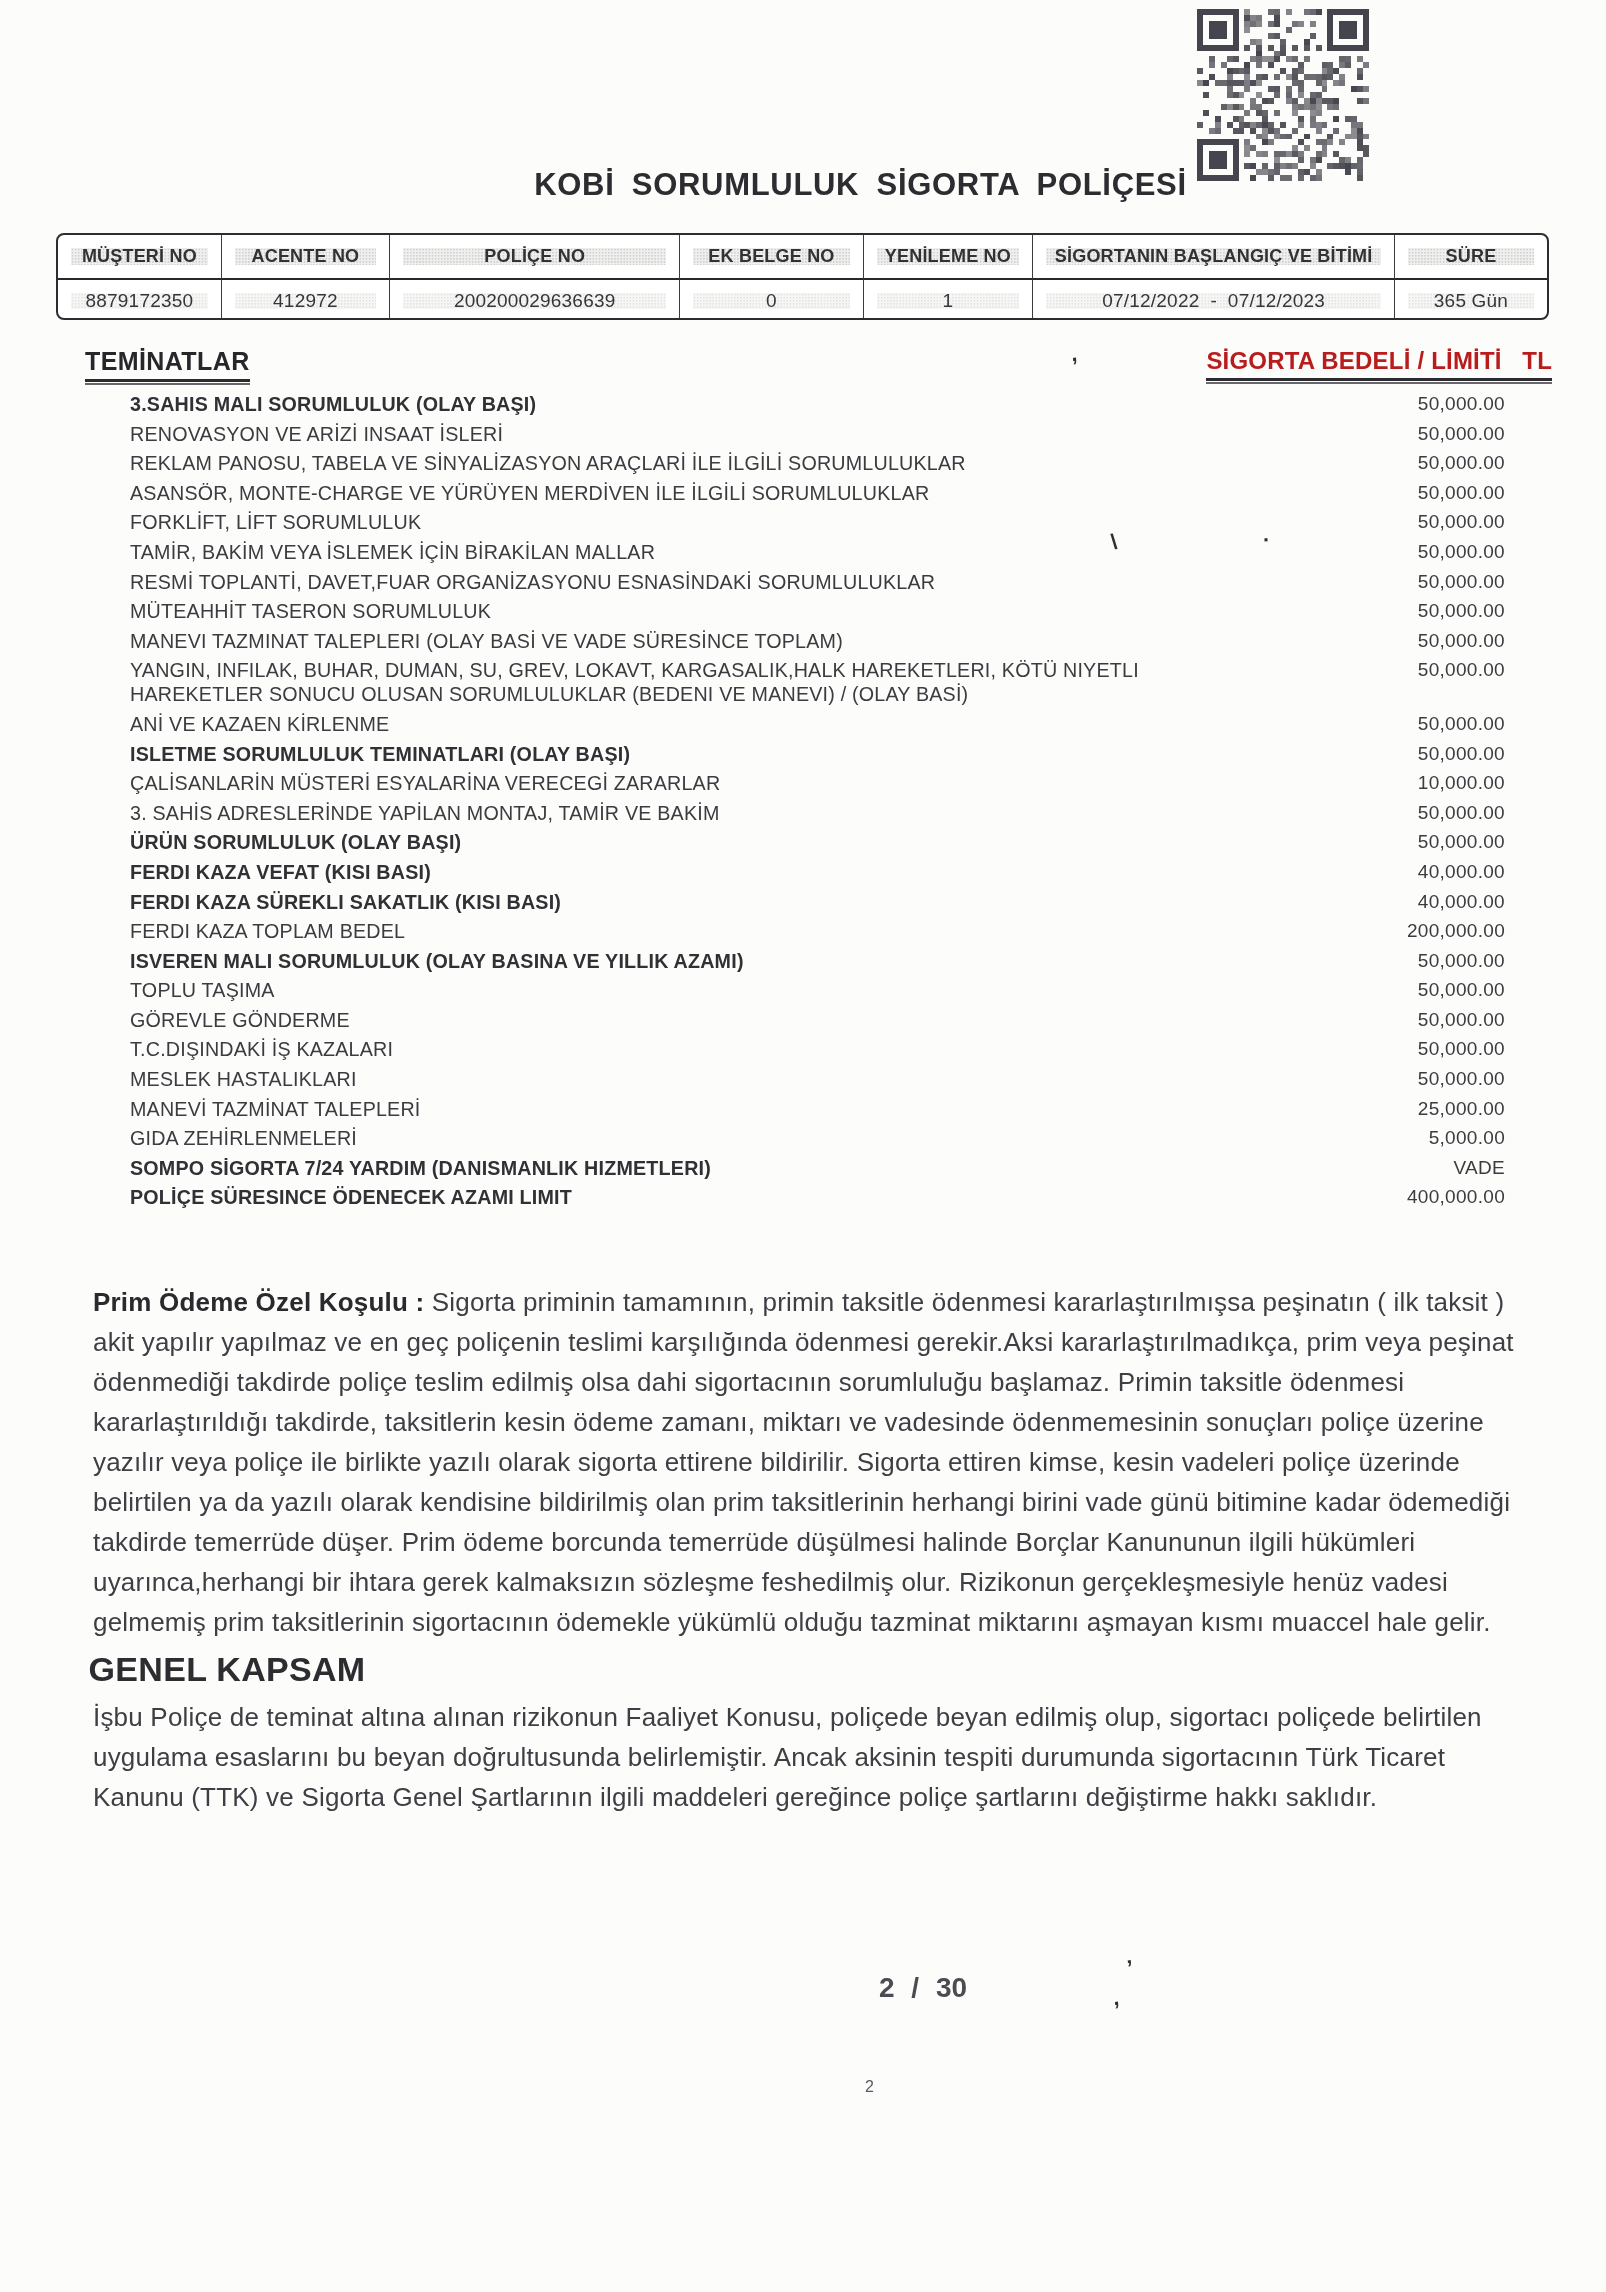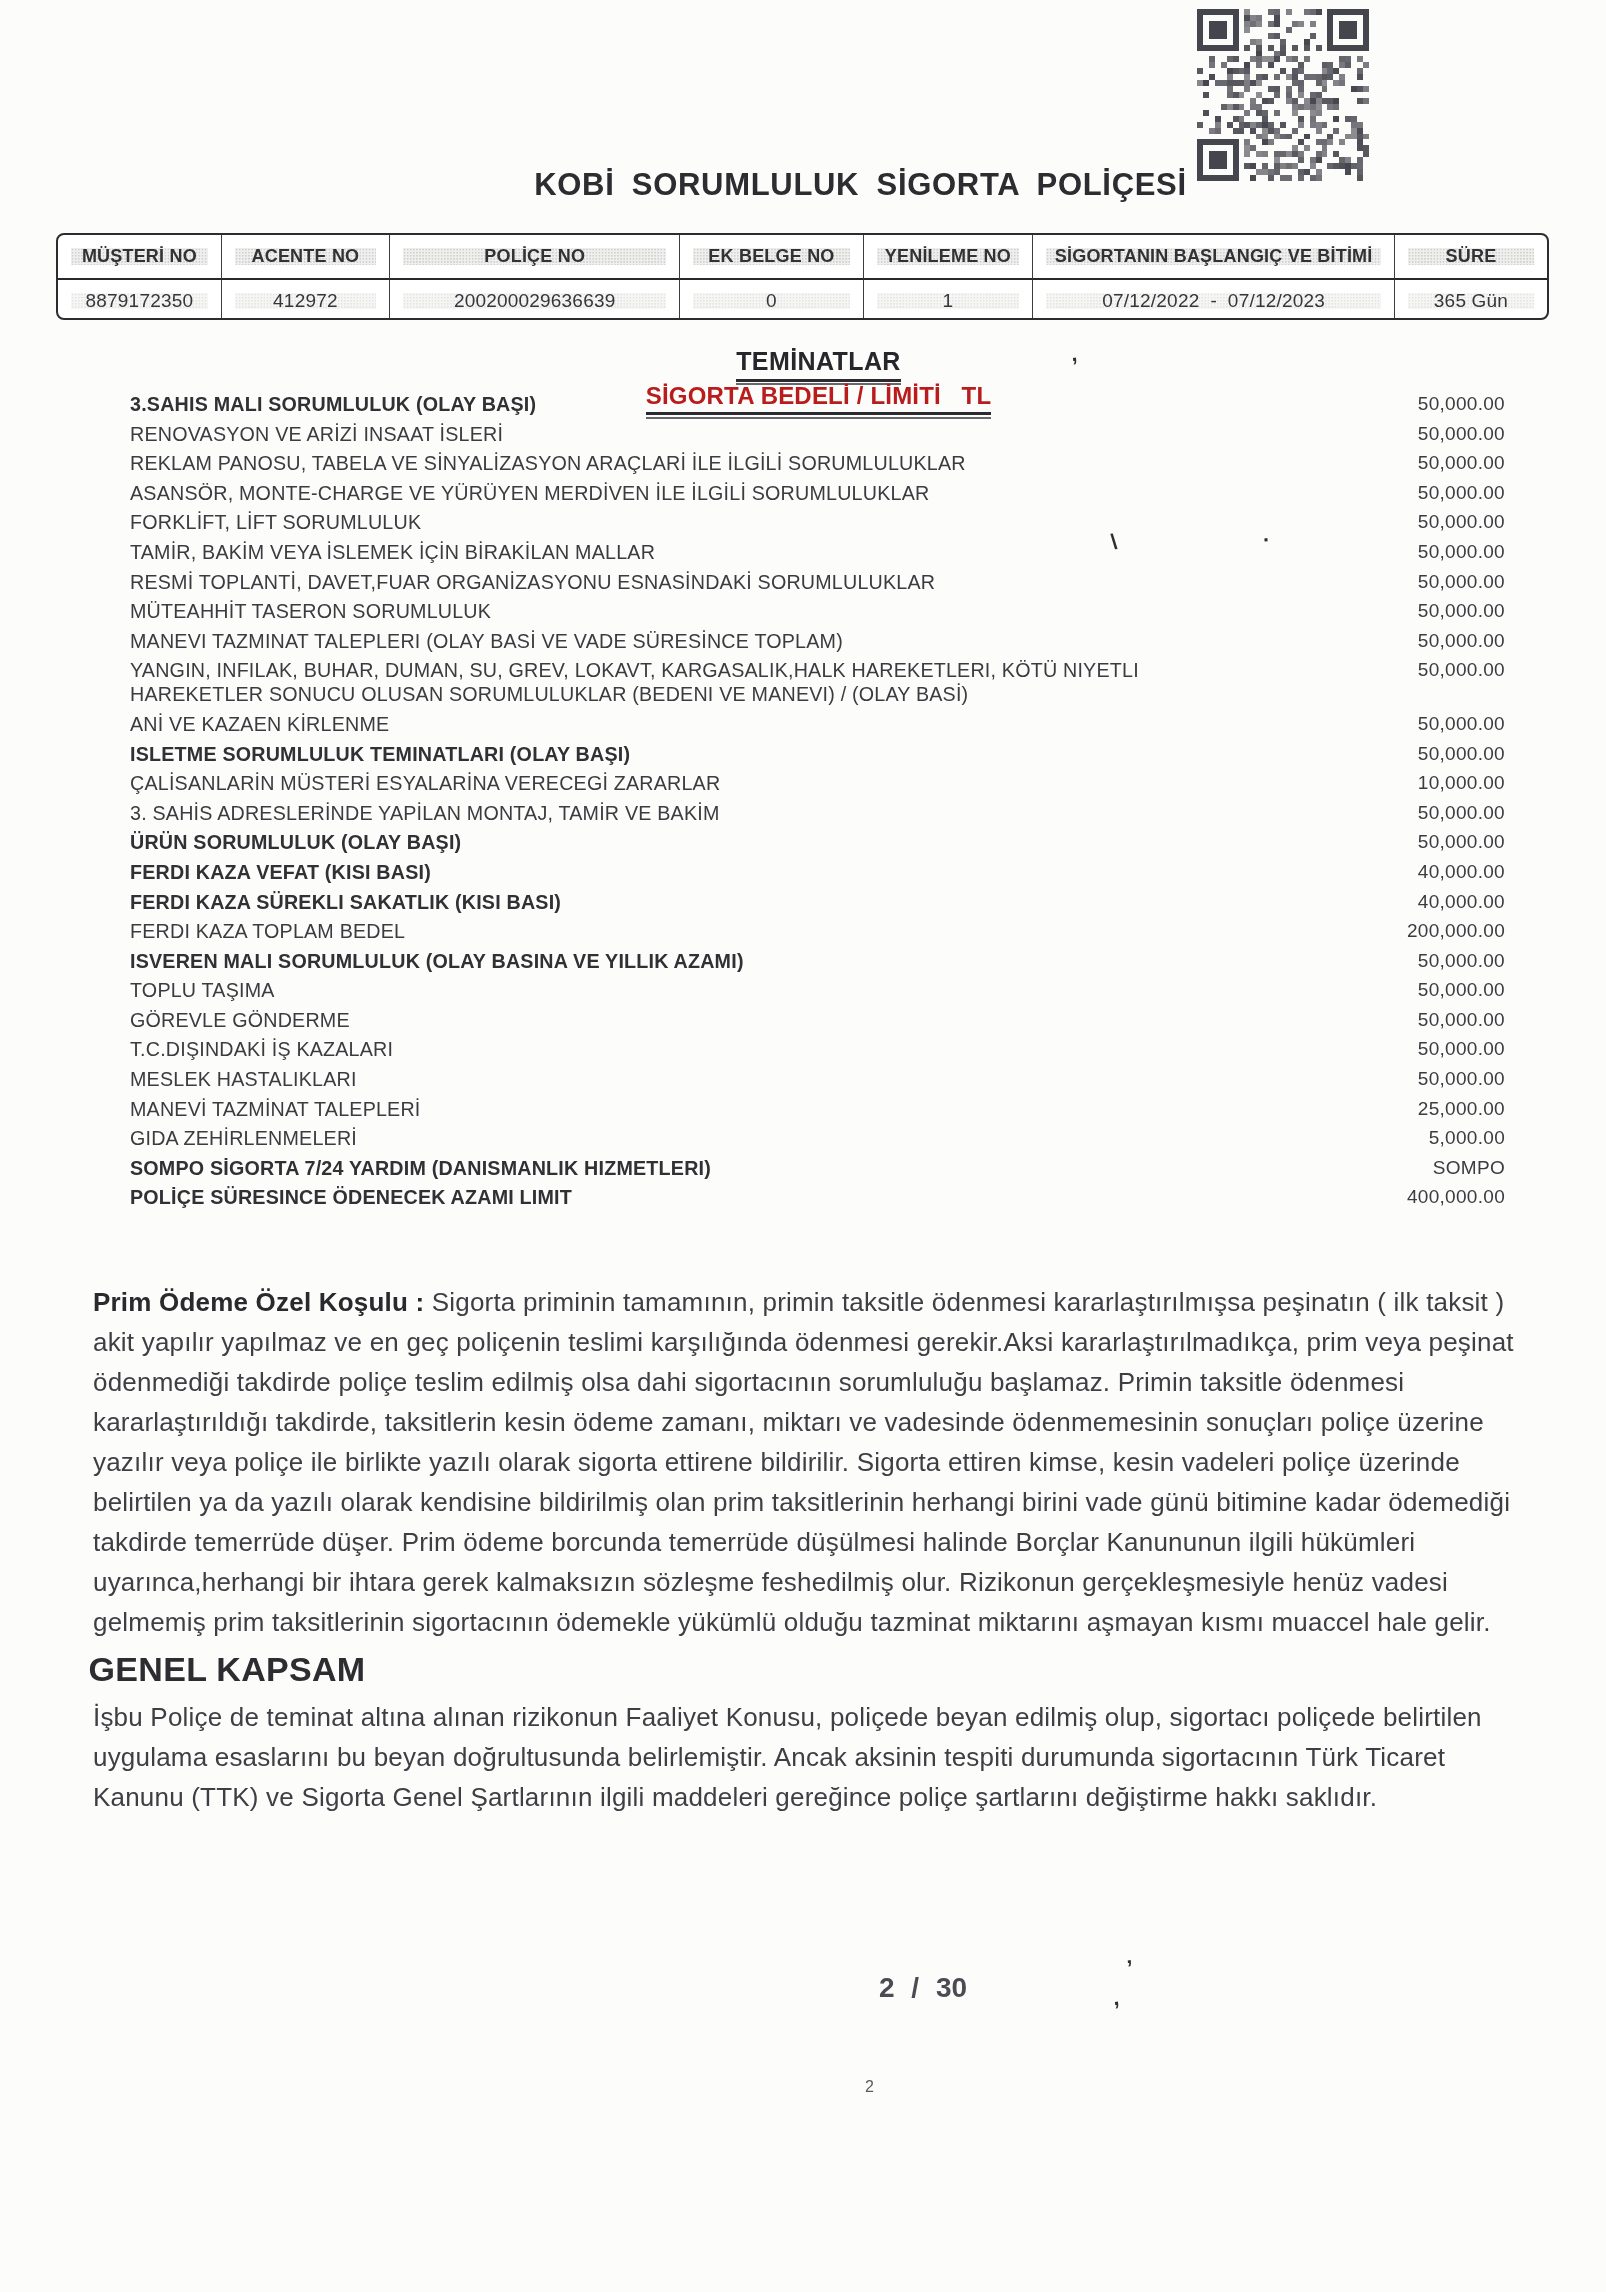--- a/index.html
+++ b/index.html
@@ -23,21 +23,21 @@
   .pt-cell{border-right:1.8px solid #3b3b40;padding:13px;display:flex;box-sizing:border-box;text-align:center;}
   .pt-cell:nth-child(7n){border-right:none;}
   .pt-head{border-bottom:2.7px solid #28282c;}
   .pt-inner{flex:1;display:flex;align-items:center;justify-content:center;white-space:pre;
     background-color:#efefee;background-image:radial-gradient(rgba(60,60,60,.18) 0.7px, transparent 0.8px);background-size:3.1px 3.1px;
     font-size:18px;font-weight:bold;color:#313136;letter-spacing:0.2px;}
   .pt-val .pt-inner{background-color:#f6f6f5;background-image:radial-gradient(rgba(60,60,60,.10) 0.7px, transparent 0.8px);
     font-weight:normal;font-size:19px;color:#35353b;}
 
   
-  .sec-heads{position:absolute;left:85px;top:347px;width:1467px;display:flex;justify-content:space-between;align-items:center;flex-direction:column;}
+  .sec-heads{position:absolute;left:85px;top:347px;width:1467px;display:flex;justify-content:space-between;align-items:flex-start;}
   .dbl-underline{position:relative;border-bottom:3.1px solid #2a2a2f;padding-bottom:2.7px;font-weight:bold;}
   .dbl-underline::after{content:"";position:absolute;left:0;right:0;bottom:-6.3px;height:1.8px;background:rgba(40,40,45,.7);}
   .h-teminatlar{font-size:25px;color:#26262b;letter-spacing:0.4px;}
   .h-bedel{font-size:24px;color:#b91c1c;letter-spacing:0.2px;white-space:pre;}
 
   
   .cov-list{position:absolute;left:85px;top:392px;width:1420px;}
   .cov-row{display:flex;justify-content:space-between;align-items:flex-start;margin-bottom:5.6px;margin-left:45px;}
   .cov-label{font-size:19.7px;line-height:24px;color:#3b3b40;letter-spacing:0.2px;max-width:1057px;}
   .cov-label.b{font-weight:bold;color:#303035;}
@@ -502,21 +502,21 @@
       <div class="cov-row">
         <div class="cov-label">MANEVİ TAZMİNAT TALEPLERİ</div>
         <div class="cov-amount">25,000.00</div>
       </div>
       <div class="cov-row">
         <div class="cov-label">GIDA ZEHİRLENMELERİ</div>
         <div class="cov-amount">5,000.00</div>
       </div>
       <div class="cov-row">
         <div class="cov-label b">SOMPO SİGORTA 7/24 YARDIM (DANISMANLIK HIZMETLERI)</div>
-        <div class="cov-amount">SOMPO</div>
+        <div class="cov-amount">VADE</div>
       </div>
       <div class="cov-row">
         <div class="cov-label b">POLİÇE SÜRESINCE ÖDENECEK AZAMI LIMIT</div>
         <div class="cov-amount">400,000.00</div>
       </div>
     </div>
 
   <div class="text-block">
     <p class="para"><span class="lead">Prim Ödeme Özel Koşulu :</span> <span>Sigorta priminin tamamının, primin taksitle ödenmesi kararlaştırılmışsa peşinatın ( ilk taksit ) akit yapılır yapılmaz ve en geç poliçenin teslimi karşılığında ödenmesi gerekir.Aksi kararlaştırılmadıkça, prim veya peşinat ödenmediği takdirde poliçe teslim edilmiş olsa dahi sigortacının sorumluluğu başlamaz. Primin taksitle ödenmesi kararlaştırıldığı takdirde, taksitlerin kesin ödeme zamanı, miktarı ve vadesinde ödenmemesinin sonuçları poliçe üzerine yazılır veya poliçe ile birlikte yazılı olarak sigorta ettirene bildirilir. Sigorta ettiren kimse, kesin vadeleri poliçe üzerinde belirtilen ya da yazılı olarak kendisine bildirilmiş olan prim taksitlerinin herhangi birini vade günü bitimine kadar ödemediği takdirde temerrüde düşer. Prim ödeme borcunda temerrüde düşülmesi halinde Borçlar Kanununun ilgili hükümleri uyarınca,herhangi bir ihtara gerek kalmaksızın sözleşme feshedilmiş olur. Rizikonun gerçekleşmesiyle henüz vadesi gelmemiş prim taksitlerinin sigortacının ödemekle yükümlü olduğu tazminat miktarını aşmayan kısmı muaccel hale gelir.</span></p>
     <div class="h-genel">GENEL KAPSAM</div>

